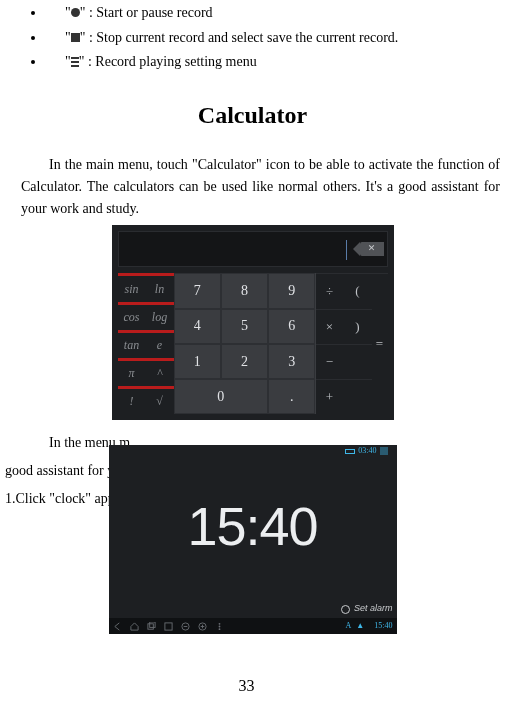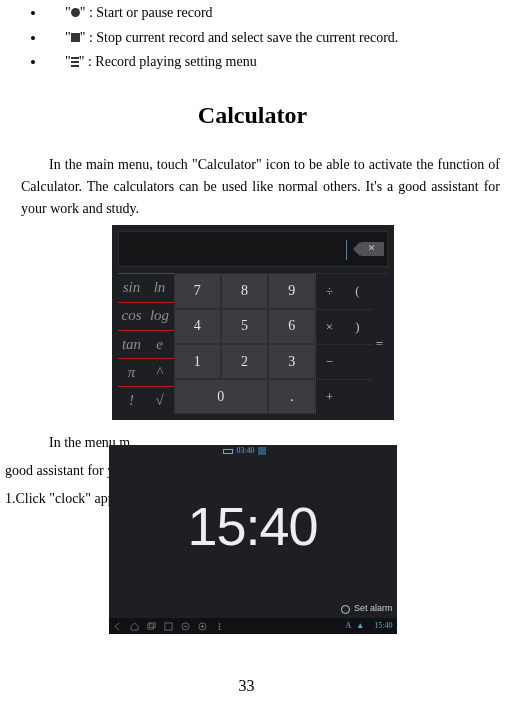--- a/index.html
+++ b/index.html
@@ -67,22 +67,22 @@
   .calc-grid {
     position:absolute; top:48px; left:6px; right:6px; bottom:6px;
     display:flex;
   }
   .fn-col {
     width:56px; display:grid; grid-template-columns:1fr 1fr; grid-template-rows:repeat(5,1fr);
     background:#1d1f22;
   }
   .fn-col div {
     display:flex; align-items:center; justify-content:center;
-    color:#8a8d91; font-size:15px; font-style:italic;
-    border-top:1px solid #b91c1c;
+    color:#8a8d91; font-size:12px; font-style:italic;
+    border-top:3px solid #b91c1c;
   }
   .num-pad {
     flex:1; display:grid; grid-template-columns:repeat(3,1fr); grid-template-rows:repeat(4,1fr);
     background:#3a3c40;
   }
   .num-pad div {
     display:flex; align-items:center; justify-content:center;
     color:#e0e2e5; font-size:14px;
     border:1px solid #2d2f33;
   }
@@ -95,41 +95,42 @@
     color:#bfc2c6; font-size:13px;
     border-top:1px solid #2a2c30;
   }
   .paren-col { width:28px; display:grid; grid-template-rows:repeat(4,1fr); background:#1d1f22; }
   .eq-col { width:16px; display:grid; grid-template-rows:1fr; background:#1d1f22; }
   .num-zero { grid-column: 1 / span 2; }
   
   .clock { width: 288px; height: 189px; position:relative; }
   .clock-status {
     position:absolute; top:0; left:0; right:0; height:12px;
-    display:flex; justify-content:center; align-items:center;
-    gap:3px; padding-right:16px;
+    display:flex; justify-content:flex-end; align-items:center;
+    gap:3px; padding-right:9px;
     color:#3fb7e8; font-size:8px;
   }
   .clock-status .bar { width:10px; height:5px; border:1px solid #3fb7e8; }
   .clock-time {
     position:absolute; top:40px; left:0; right:0;
     text-align:center; color:#eceef0;
     font-size:54px; font-weight:300; letter-spacing:-1px;
     font-family: Arial, sans-serif;
   }
   .clock-date {
     position:absolute; top:110px; left:0; right:0;
     text-align:center; color:#8d9094; font-size:9px;
     font-family: Arial, sans-serif;
   }
   .clock-alarm {
     position:absolute; bottom:18px; right:4px;
     display:flex; align-items:center; gap:4px;
     color:#c9cbce; font-size:9px;
     font-family: Arial, sans-serif;
+    font-style: italic;
   }
   .clock-alarm-icon { width:9px; height:9px; border:1px solid #c9cbce; border-radius:50%; position:relative; }
   .clock-nav {
     position:absolute; bottom:0; left:0; right:0; height:16px;
     background:#0f1113;
     display:flex; align-items:center; justify-content:space-between;
     padding:0 4px;
     color:#6a6e73; font-size:8px;
   }
   .clock-nav-left { display:flex; gap:8px; align-items:center; }

